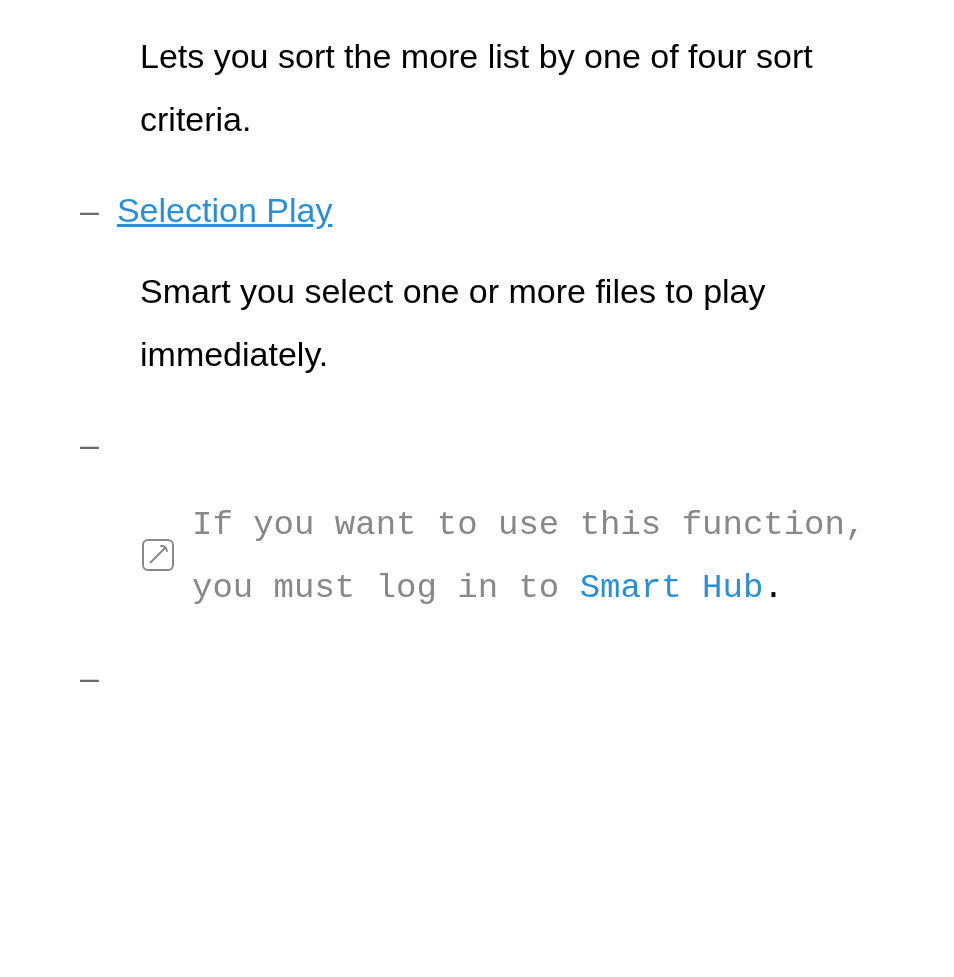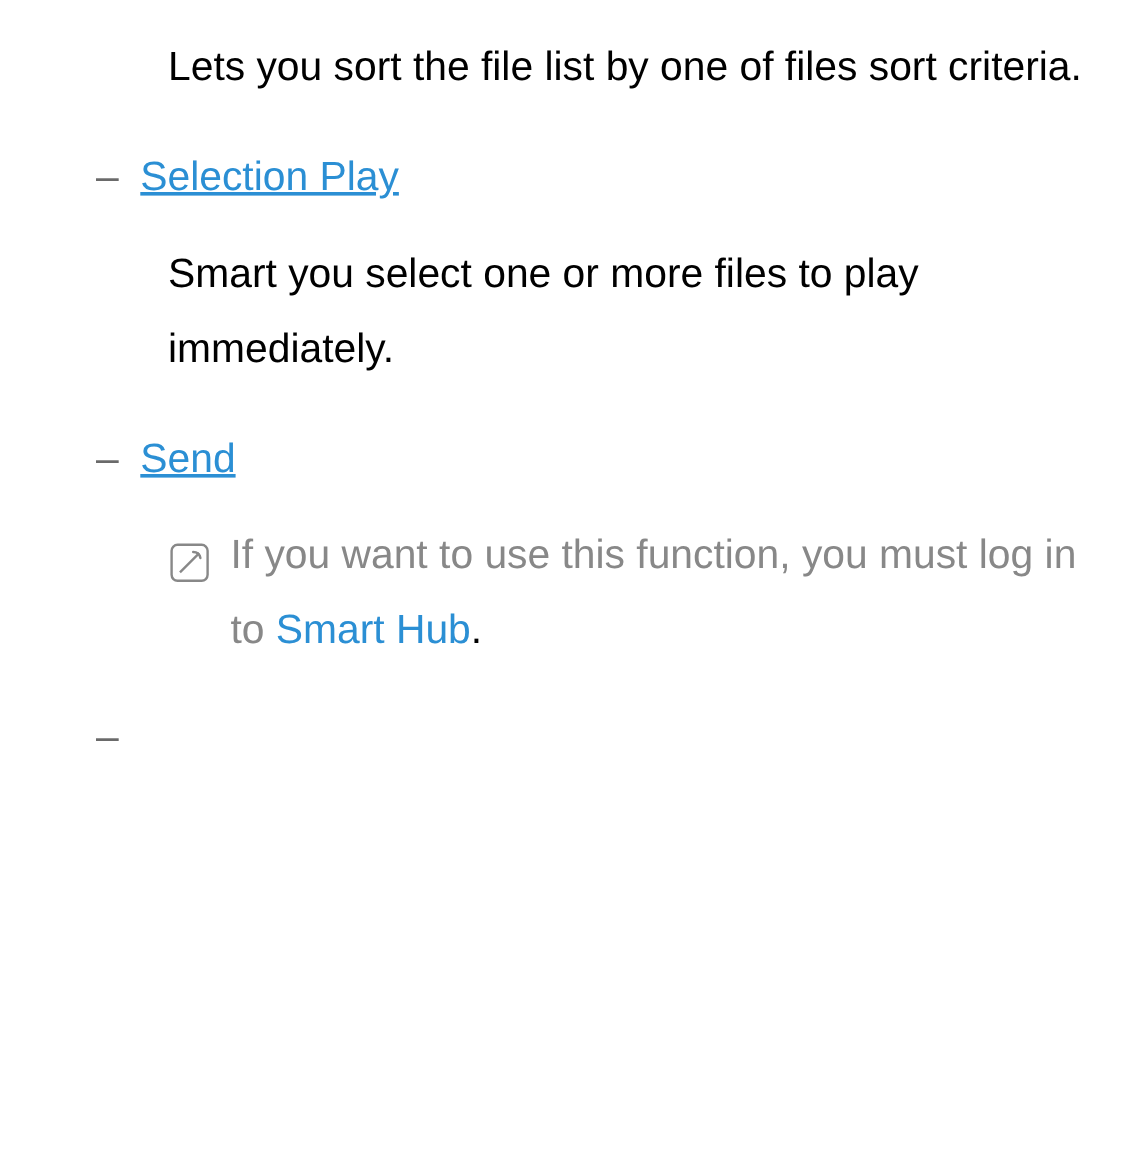--- a/index.html
+++ b/index.html
@@ -37,24 +37,25 @@
     .item-title {
       color: #2b8fd4;
       text-decoration: underline;
     }
     .slash {
       color: #000000;
       margin: 0 8px;
     }
     .note {
       display: flex;
-      align-items: flex-start;
+      align-items: center;
       margin-left: 60px;
       margin-bottom: 26px;
       color: #888888;
+      font-family: Liberation Mono, monospace;
     }
     .note-icon {
       flex-shrink: 0;
       margin-right: 16px;
       margin-top: 14px;
     }
     .note-icon svg {
       width: 36px;
       height: 36px;
     }
@@ -64,34 +65,33 @@
     .smart-hub {
       color: #2b8fd4;
     }
     .period-black {
       color: #000000;
     }
   </style>
 </head>
 <body>
 
-<div class="item-description">Lets you sort the file list by one of files sort criteria.</div>
+<div class="item-description">Lets you sort the more list by one of four sort criteria.</div>
 
 <div class="list-item">
   <div class="list-item-header">
     <span class="dash">–</span>
     <span class="item-title">Selection Play</span>
   </div>
   <div class="item-description">Smart you select one or more files to play immediately.</div>
 </div>
 
 <div class="list-item">
   <div class="list-item-header">
     <span class="dash">–</span>
-    <span class="item-title">Send</span>
   </div>
   <div class="note">
     <span class="note-icon">
       <svg viewBox="0 0 36 36" fill="none" stroke="#888888" stroke-width="2">
         <rect x="3" y="3" width="30" height="30" rx="5" ry="5"></rect>
         <line x1="10" y1="26" x2="26" y2="10"></line>
         <path d="M 21 9 Q 26 9 27 14" stroke-linecap="round"></path>
       </svg>
     </span>
     <span class="note-text">

